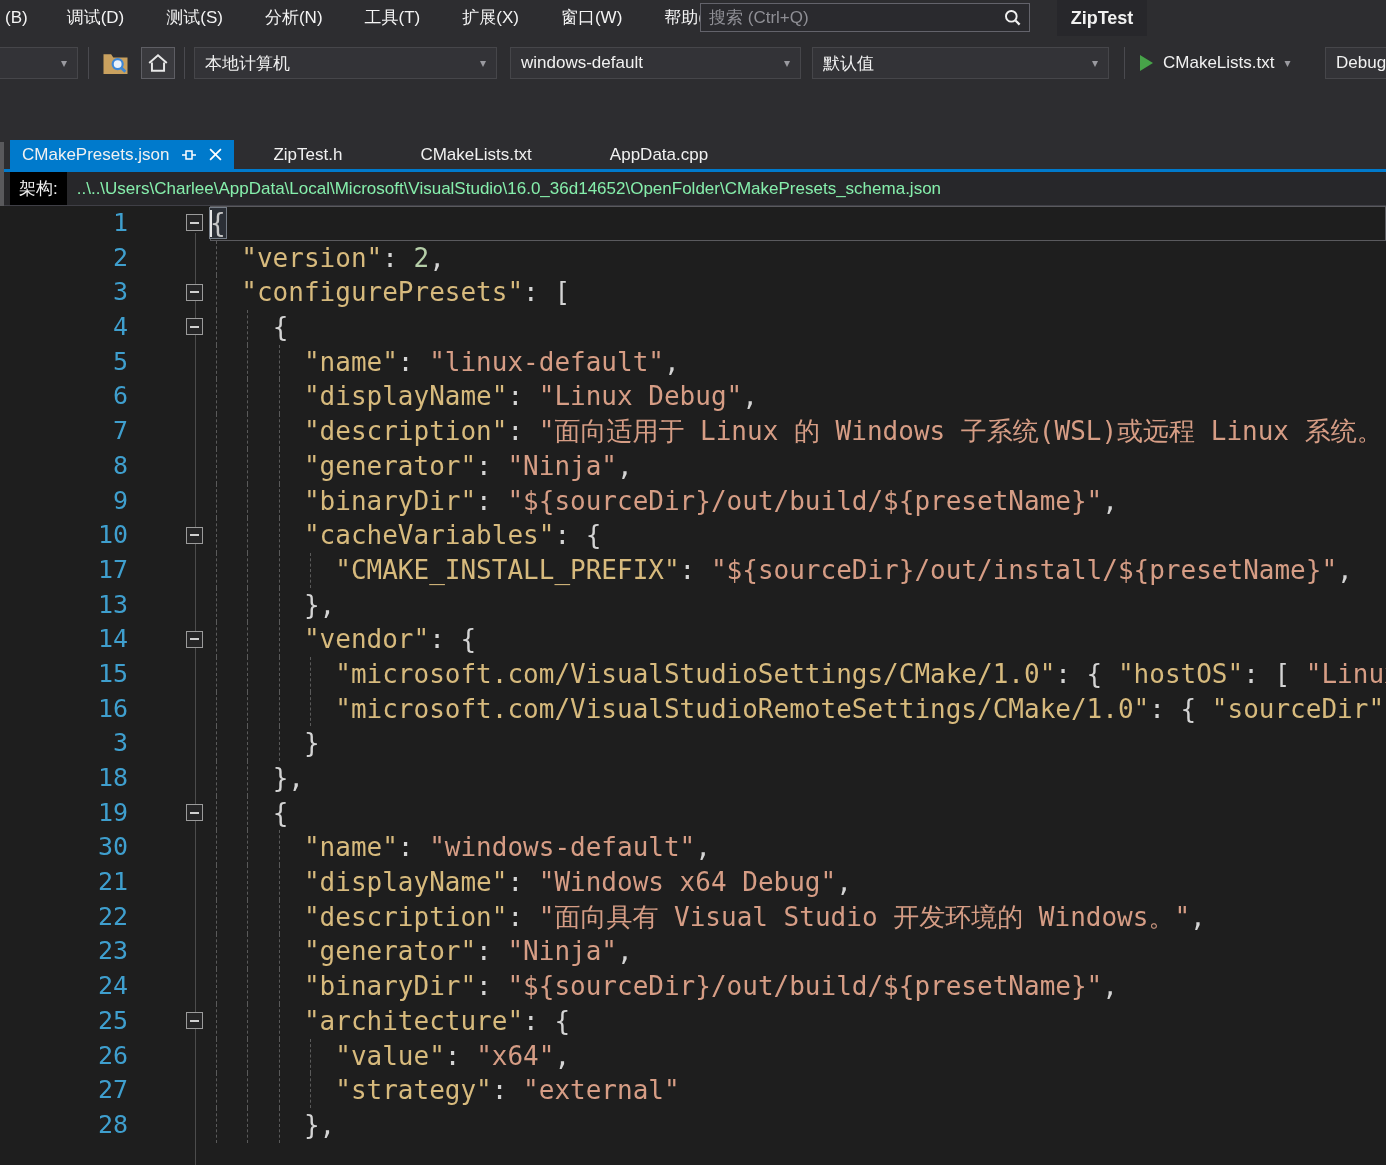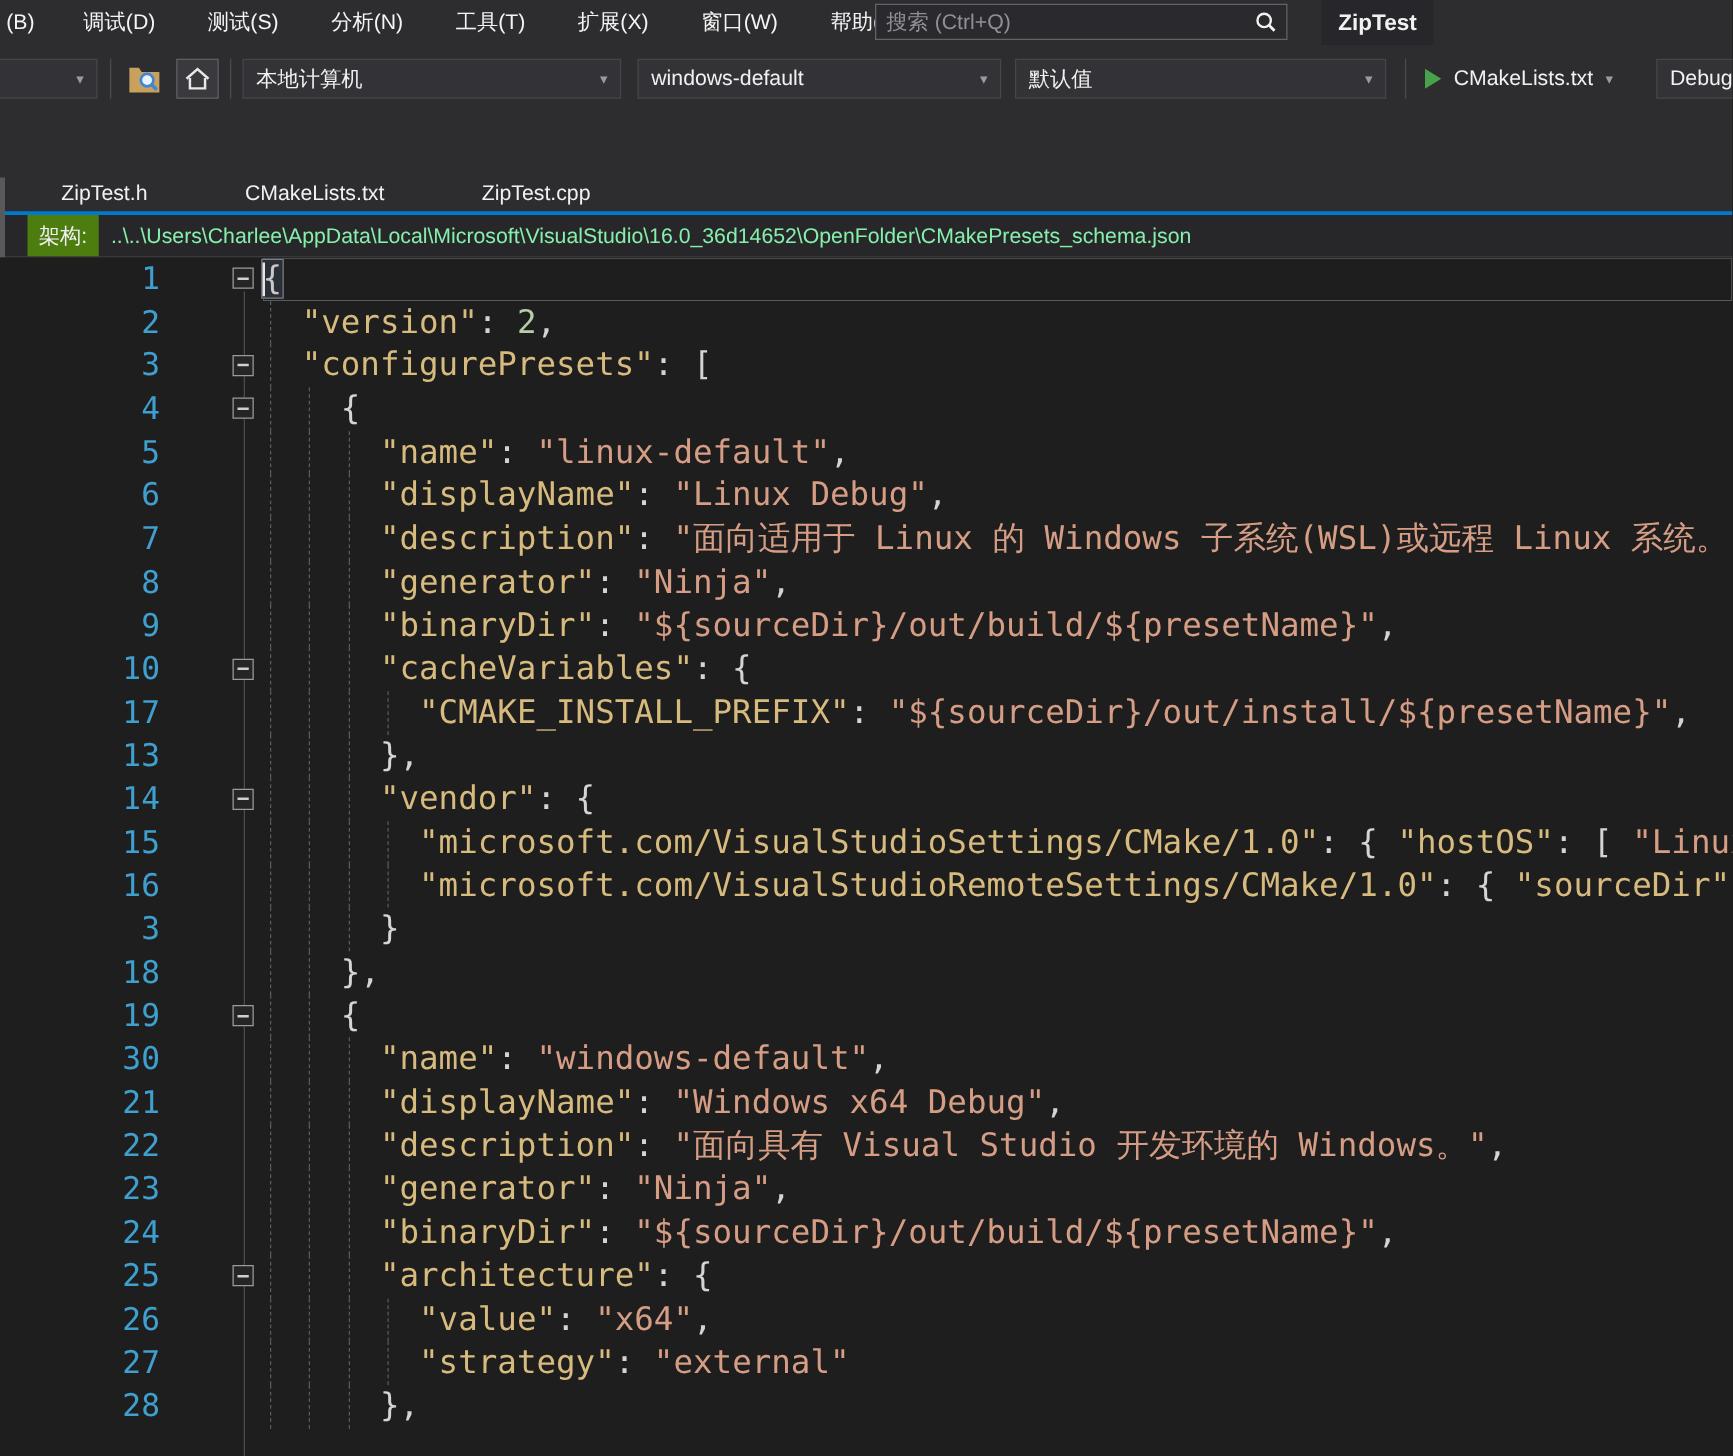--- a/index.html
+++ b/index.html
@@ -45,22 +45,22 @@
   .tabstrip{position:absolute;top:140px;left:0;right:0;height:32px;}
   .tabs{display:flex;height:29px;margin-left:10px;}
   .tab{display:flex;align-items:center;font-size:17px;color:#F1F1F1;height:29px;white-space:nowrap;}
   .tab.active{background:#007ACC;padding:0 12px;gap:12px;}
   .tab.inactive{padding:0 39px;}
   .tab-underline{position:absolute;left:0;right:0;top:29px;height:3px;background:#007ACC;}
   .left-strip{position:absolute;left:0;top:142px;width:4px;height:64px;background:#59595C;}
   
   .breadcrumb{position:absolute;top:172px;left:0;right:0;height:34px;background:#27272A;
     display:flex;align-items:center;font-size:17px;border-bottom:1px solid #3F3F46;box-sizing:border-box;}
-  .crumb-chip{background:#4d7c0f;height:100%;display:flex;align-items:center;padding:0 9px;
-    margin-left:22px;color:#F1F1F1;}
+  .crumb-chip{background:#000000;height:100%;display:flex;align-items:center;padding:0 9px;
+    margin-left:10px;color:#F1F1F1;}
   .crumb-path{margin-left:10px;color:#86efac;white-space:nowrap;overflow:hidden;}
   
   .editor{position:absolute;top:206px;left:0;right:0;bottom:0;background:#1E1E1E;overflow:hidden;}
   .fold-rail{position:absolute;left:195px;top:27px;bottom:0;width:1px;background:#4C4C4C;z-index:0;}
   .line{position:relative;display:flex;height:34.7px;align-items:center;}
   .ln{width:128px;text-align:right;font-family:"DejaVu Sans Mono",monospace;font-size:25px;
     color:#3F9FCE;flex:none;line-height:34.7px;}
   .fold{width:82px;flex:none;position:relative;height:100%;z-index:1;}
   .fold .box{position:absolute;left:58px;top:50%;margin-top:-9px;width:17px;height:17px;
     border:1px solid #9B9B9B;background:#252526;box-sizing:border-box;}
@@ -143,28 +143,39 @@
       <span>CMakeLists.txt</span>
       <span class="run-chev">▾</span>
     </div>
     <div class="combo c-debug">
       <span>Debug</span>
     </div>
   </div>
 
   <div class="tabstrip">
     <div class="tabs">
+      <div class="tab active">
+        <span>CMakePresets.json</span>
+        <svg width="16" height="16" viewBox="0 0 16 16">
+          <path d="M1 8 H5" stroke="#FFFFFF" stroke-width="1.5" fill="none"></path>
+          <rect x="5" y="4" width="6" height="8" fill="none" stroke="#FFFFFF" stroke-width="1.5"></rect>
+          <path d="M11 8 H15" stroke="#FFFFFF" stroke-width="1.5" fill="none"></path>
+        </svg>
+        <svg width="13" height="13" viewBox="0 0 12 12">
+          <path d="M1 1 L11 11 M11 1 L1 11" stroke="#FFFFFF" stroke-width="1.6"></path>
+        </svg>
+      </div>
       <div class="tab inactive">
         <span>ZipTest.h</span>
       </div>
       <div class="tab inactive">
         <span>CMakeLists.txt</span>
       </div>
       <div class="tab inactive">
-        <span>ZipTest.cpp</span>
+        <span>AppData.cpp</span>
       </div>
     </div>
     <div class="tab-underline"></div>
   </div>
 
   <div class="breadcrumb">
     <span class="crumb-chip">架构:</span>
     <span class="crumb-path">..\..\Users\Charlee\AppData\Local\Microsoft\VisualStudio\16.0_36d14652\OpenFolder\CMakePresets_schema.json</span>
   </div>
 </div>

